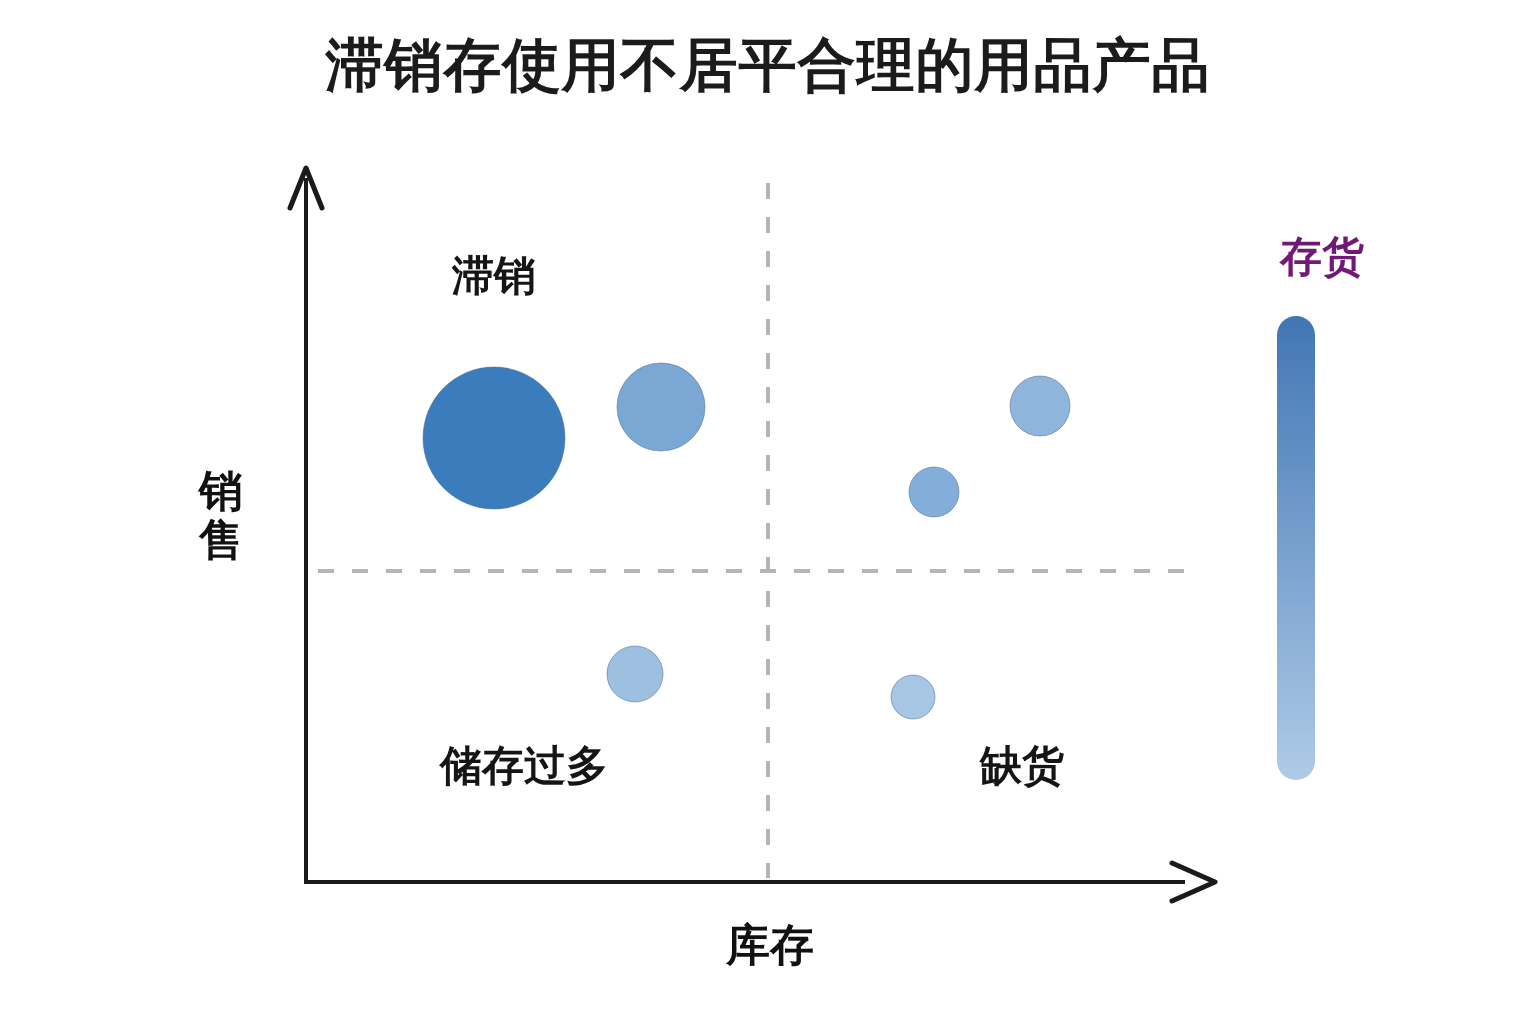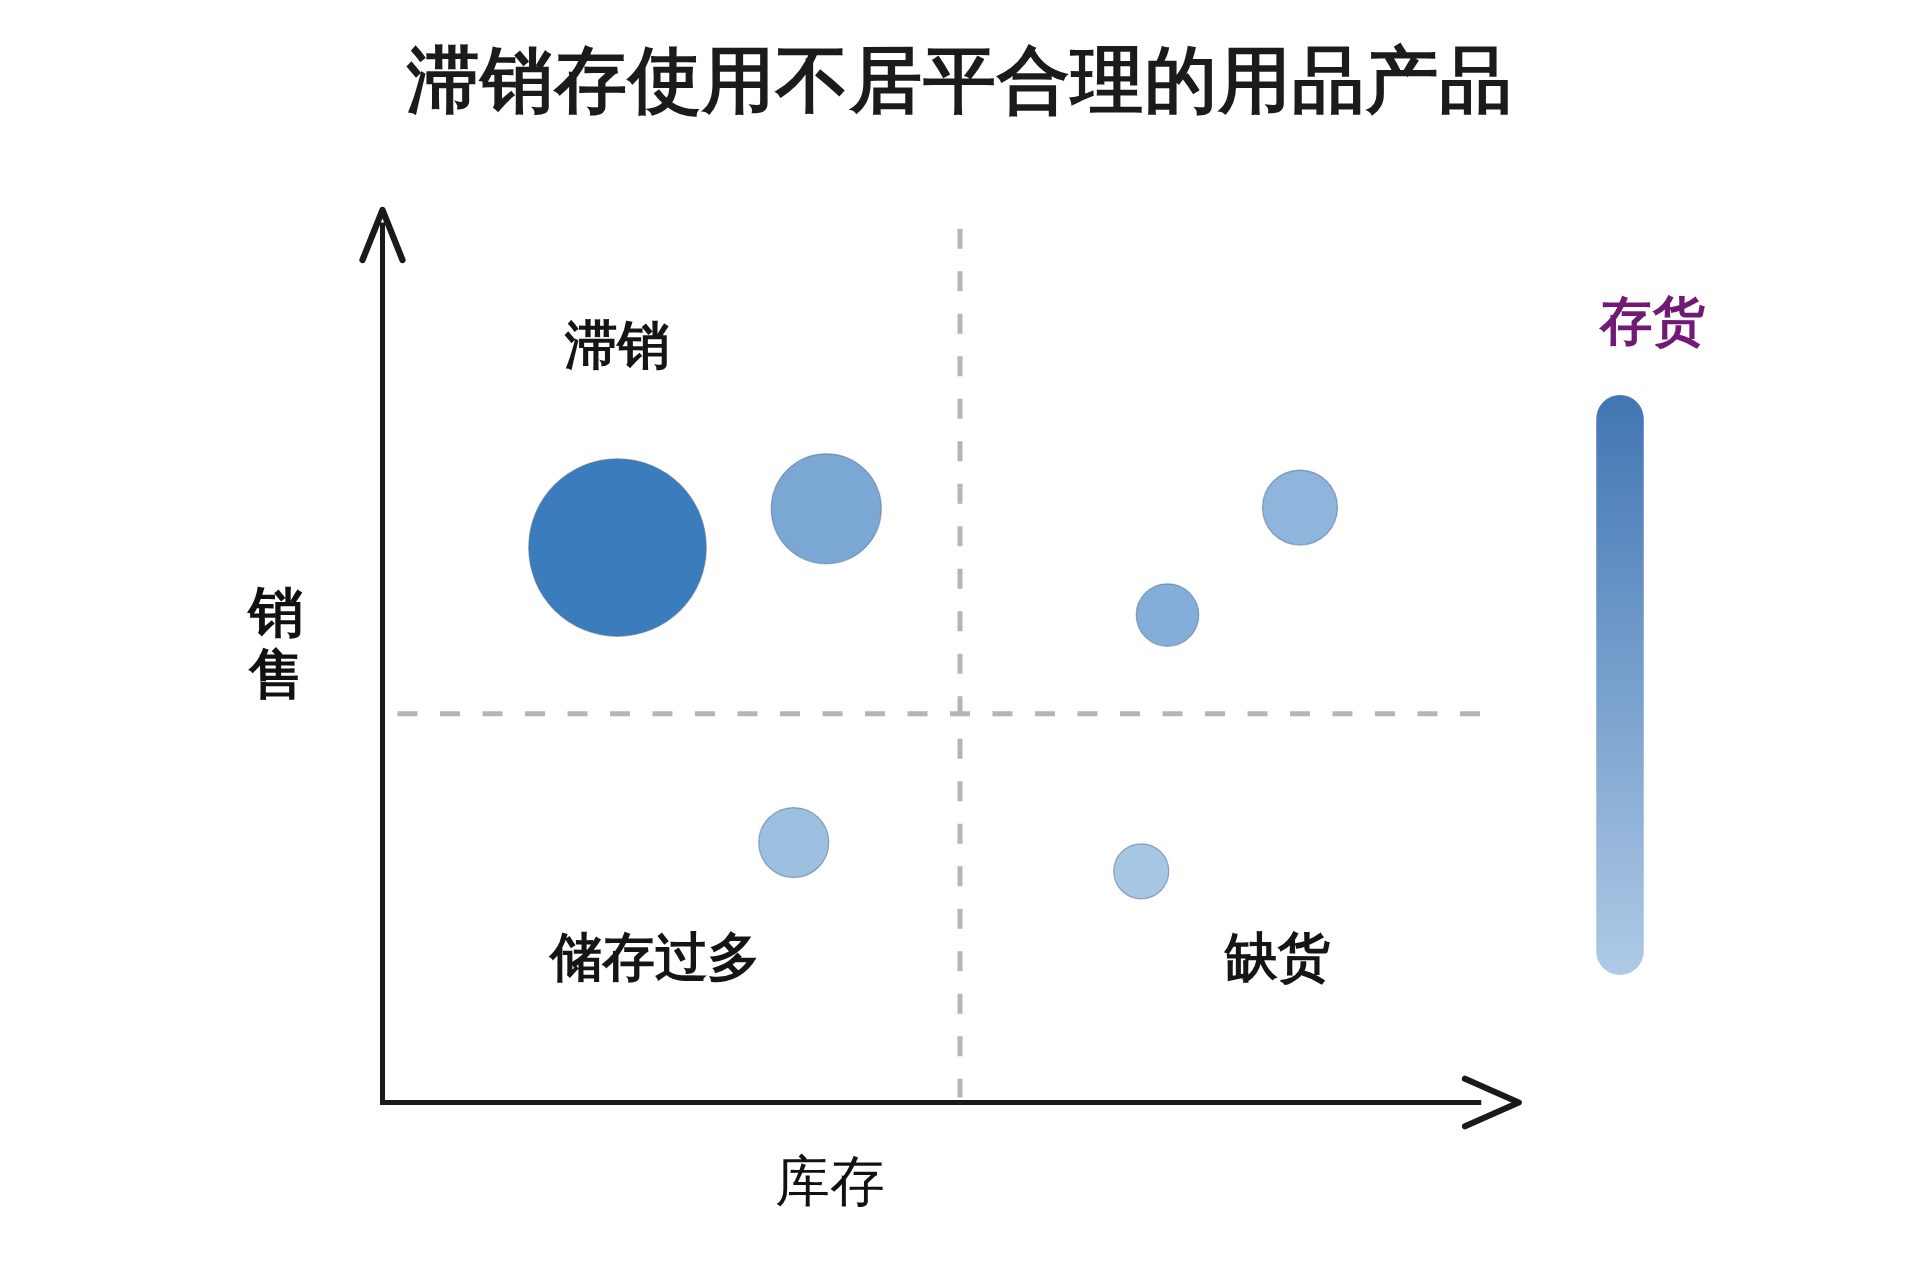--- a/index.html
+++ b/index.html
@@ -56,23 +56,23 @@
     font-weight: 700;
     line-height: 1.12;
     color: #111111;
   }
   .y-axis-title span { display: block; }
   .x-axis-title {
     position: absolute;
     left: 620px;
     top: 916px;
     width: 300px;
-    text-align: left;
+    text-align: center;
     font-size: 44px;
-    font-weight: 400;
+    font-weight: 700;
     color: #111111;
     white-space: nowrap;
   }
   
   .quadrant-label {
     position: absolute;
     font-size: 42px;
     font-weight: 700;
     color: #151515;
     white-space: nowrap;

